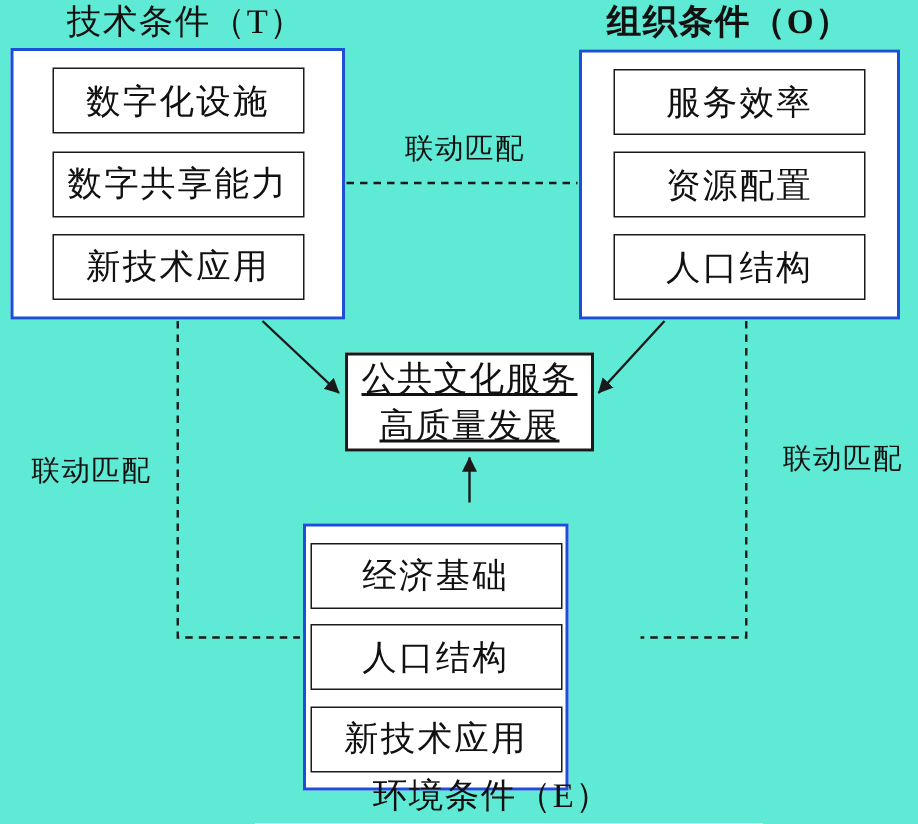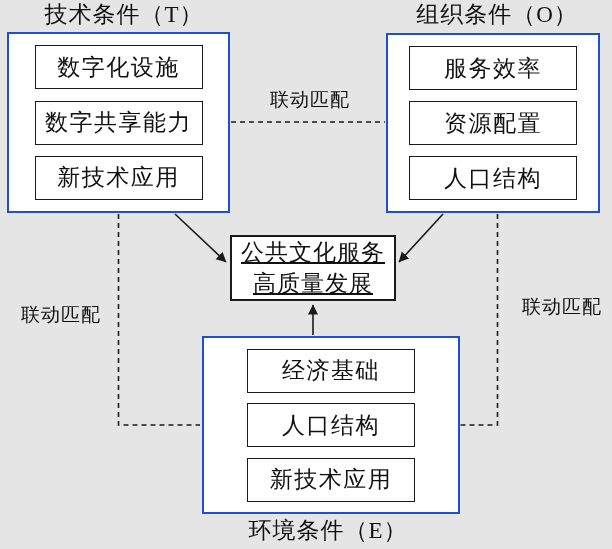--- a/index.html
+++ b/index.html
@@ -1,17 +1,17 @@
 <!DOCTYPE html>
 <html><head>
 <meta charset="utf-8">
 <style>
   html, body { margin:0; padding:0; background:#ffffff; }
   .stage {
-    position:relative; width:612px; height:549px; background:#e5e5e5;
+    position:relative; width:612px; height:549px; background:#5eead4;
     font-family:"Liberation Serif","DejaVu Serif",serif; color:#111111;
     overflow:hidden;
   }
   .connectors { position:absolute; left:0; top:0; width:612px; height:549px; z-index:0; }
   .dash { fill:none; stroke:#1a1a1a; stroke-width:1.6; stroke-dasharray:5 4; }
   .arrowline { fill:none; stroke:#1a1a1a; stroke-width:1.6; }
   .box {
     position:absolute; border:2px solid #1d4ed8; background:#ffffff; z-index:1;
     display:flex; flex-direction:column; justify-content:space-evenly; align-items:center;
     box-sizing:border-box;
@@ -55,33 +55,33 @@
     <line class="arrowline" x1="313" y1="335" x2="313" y2="305" marker-end="url(#ah)"></line>
   </svg>
 
   <div class="group-title" style="left:124px; top:1px;">技术条件（T）</div>
   <div class="box" style="left:7px; top:32px; width:223px; height:181px;">
     <div class="item">数字化设施</div>
     <div class="item">数字共享能力</div>
     <div class="item">新技术应用</div>
   </div>
 
-  <div class="group-title" style="left:497px; top:1px;">组织条件（O）</div>
+  <div class="group-title" style="left:486px; top:1px;font-weight:bold;">组织条件（O）</div>
   <div class="box" style="left:386px; top:33px; width:214px; height:180px;">
     <div class="item">服务效率</div>
     <div class="item">资源配置</div>
     <div class="item">人口结构</div>
   </div>
 
   <div class="center-box">
     <div>公共文化服务</div>
     <div>高质量发展</div>
   </div>
 
-  <div class="box" style="left:202px; top:336px; width:258px; height:178px;">
+  <div class="box" style="left:202px; top:349px; width:177px; height:178px;">
     <div class="item">经济基础</div>
     <div class="item">人口结构</div>
     <div class="item">新技术应用</div>
   </div>
   <div class="group-title" style="left:315px; top:517px;margin-left:13px;">环境条件（E）</div>
 
   <div class="link-label" style="left:310px; top:86px;">联动匹配</div>
   <div class="link-label" style="left:61px; top:301px;">联动匹配</div>
   <div class="link-label" style="left:562px; top:293px;">联动匹配</div>
 

